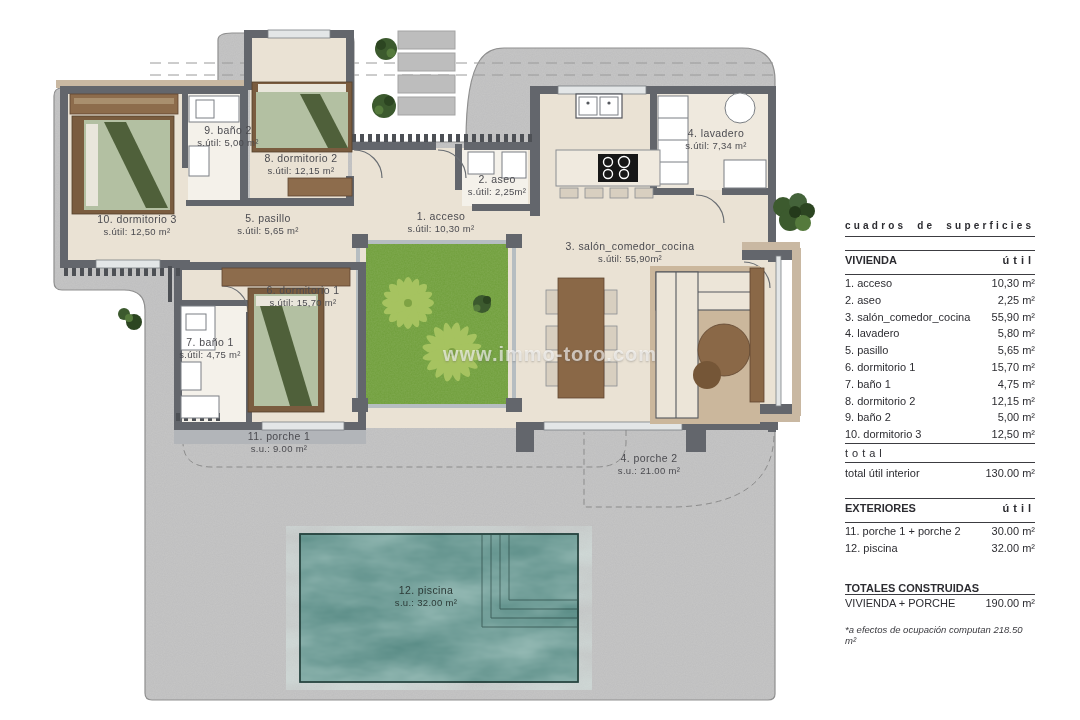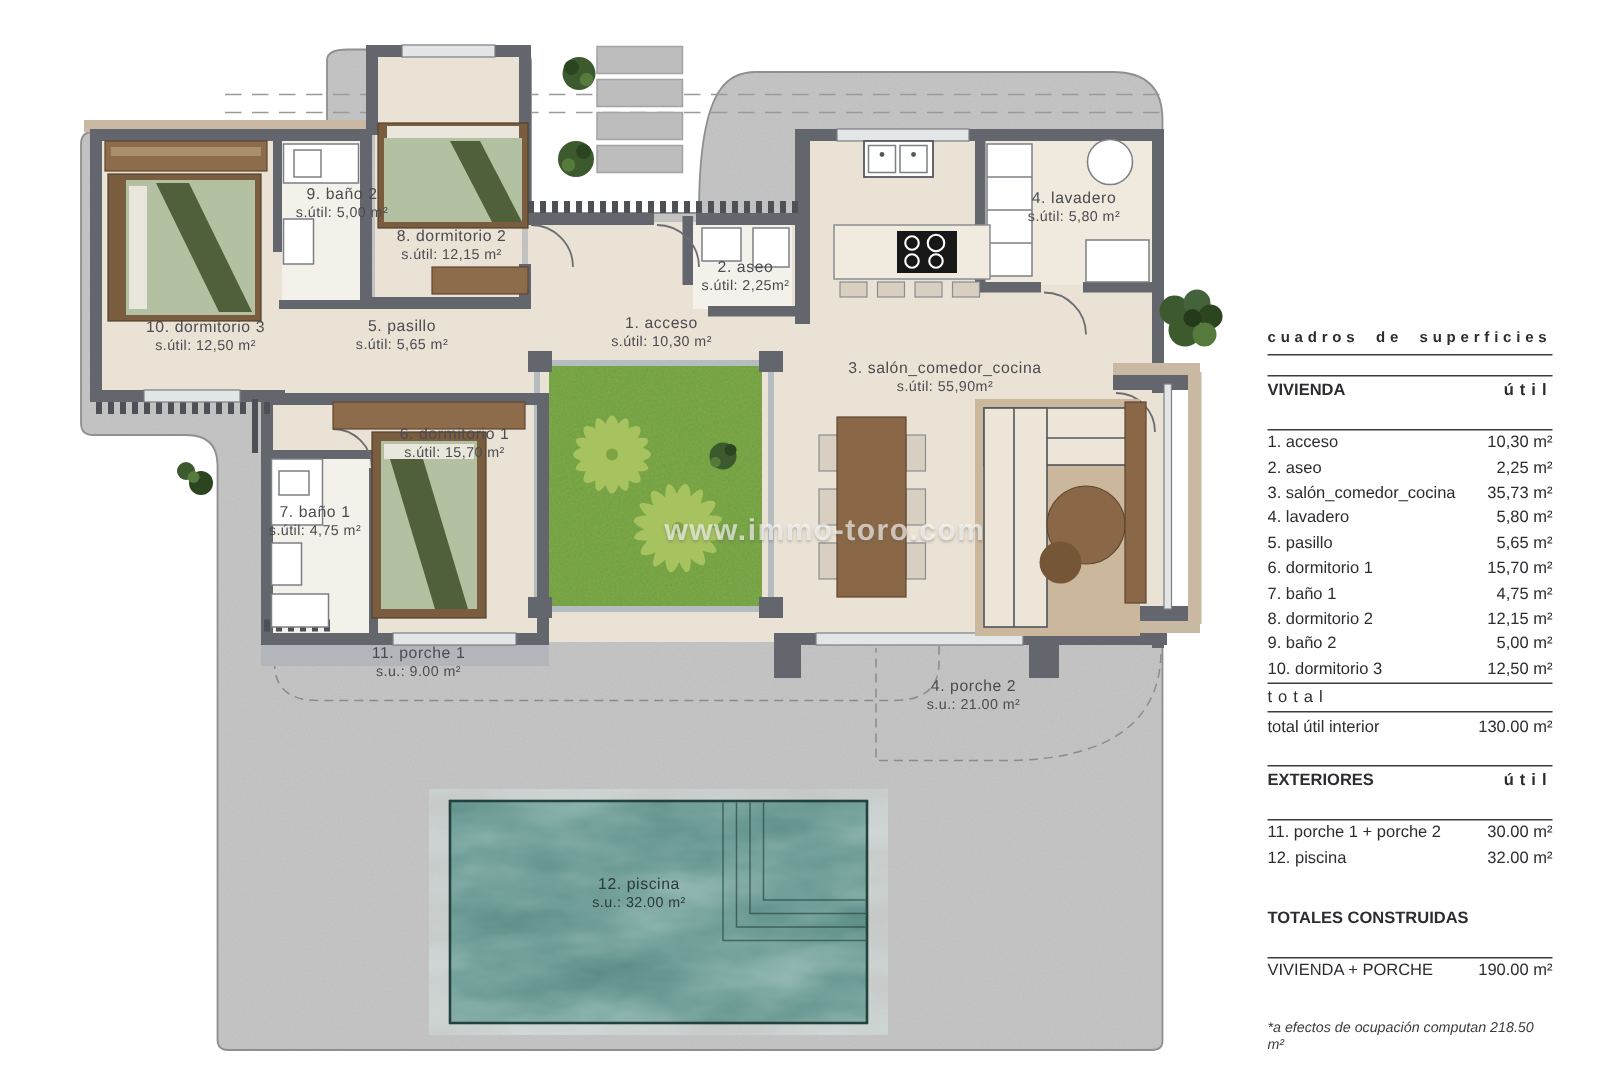--- a/index.html
+++ b/index.html
@@ -16,31 +16,31 @@
 
   #watermark{position:absolute;left:400px;top:343px;width:300px;text-align:center;
              font-size:20px;font-weight:bold;letter-spacing:1px;color:rgba(255,255,255,.62);
              text-shadow:0 1px 2px rgba(90,90,90,.35);pointer-events:none;}
 
   
   #surface-panel{position:absolute;left:845px;top:220px;width:190px;color:#2c2c31;}
   #surface-panel .tbl-title{font-size:10px;font-weight:bold;letter-spacing:3.2px;word-spacing:5px;
         padding-bottom:5px;border-bottom:1px solid #3c3c41;margin-bottom:13px;white-space:nowrap;}
   .hdr-row{display:flex;justify-content:space-between;align-items:baseline;
-           font-weight:bold;font-size:11px;padding:3px 0 20px 0;
+           font-weight:bold;font-size:11px;padding:3px 0 8px 0;
            border-top:1px solid #3c3c41;border-bottom:1px solid #3c3c41;}
   .hdr-row .unit{letter-spacing:4px;font-size:11px;}
   .t-row{display:flex;justify-content:space-between;font-size:11px;line-height:16.8px;}
   .t-row .val{text-align:right;}
   .total-word{font-size:11px;letter-spacing:4px;line-height:16px;
               border-top:1px solid #3c3c41;border-bottom:1px solid #3c3c41;padding:1px 0;}
   .totals-block{padding-top:2px;}
   .gap18{height:16px;}  .gap28{height:26px;}
-  .solo-hdr{font-size:11px;font-weight:bold;padding-bottom:20px;border-bottom:1px solid #3c3c41;}
-  .footnote{font-size:9.5px;font-style:italic;margin-top:24px;color:#3a3a3f;}
+  .solo-hdr{font-size:11px;font-weight:bold;padding-bottom:0;border-bottom:1px solid #3c3c41;}
+  .footnote{font-size:9.5px;font-style:italic;margin-top:12px;color:#3a3a3f;}
 </style>
 </head>
 <body>
 
 <div id="stage">
 
 <svg id="plan-svg" width="1080" height="720" viewBox="0 0 1080 720">
   <defs>
     <filter id="noiseGray" x="0" y="0" width="100%" height="100%">
       <feTurbulence type="fractalNoise" baseFrequency="0.9" numOctaves="2" seed="3" result="n"></feTurbulence>
@@ -371,21 +371,21 @@
 <div class="room-label" style="left:497px;top:185px">
   <span class="rl-name">2. aseo</span>
   <span class="rl-area">s.útil: 2,25m²</span>
 </div>
 <div class="room-label" style="left:630px;top:252px">
   <span class="rl-name">3. salón_comedor_cocina</span>
   <span class="rl-area">s.útil: 55,90m²</span>
 </div>
 <div class="room-label" style="left:716px;top:139px">
   <span class="rl-name">4. lavadero</span>
-  <span class="rl-area">s.útil: 5,80 m²</span>
+  <span class="rl-area">s.útil: 7,34 m²</span>
 </div>
 <div class="room-label" style="left:268px;top:224px">
   <span class="rl-name">5. pasillo</span>
   <span class="rl-area">s.útil: 5,65 m²</span>
 </div>
 <div class="room-label" style="left:303px;top:296px">
   <span class="rl-name">6. dormitorio 1</span>
   <span class="rl-area">s.útil: 15,70 m²</span>
 </div>
 <div class="room-label" style="left:210px;top:348px">
@@ -431,21 +431,21 @@
     <div class="t-row">
           <span>1. acceso</span>
           <span class="val">10,30 m²</span>
         </div>
     <div class="t-row">
           <span>2. aseo</span>
           <span class="val">2,25 m²</span>
         </div>
     <div class="t-row">
           <span>3. salón_comedor_cocina</span>
-          <span class="val">35,73 m²</span>
+          <span class="val">55,90 m²</span>
         </div>
     <div class="t-row">
           <span>4. lavadero</span>
           <span class="val">5,80 m²</span>
         </div>
     <div class="t-row">
           <span>5. pasillo</span>
           <span class="val">5,65 m²</span>
         </div>
     <div class="t-row">

